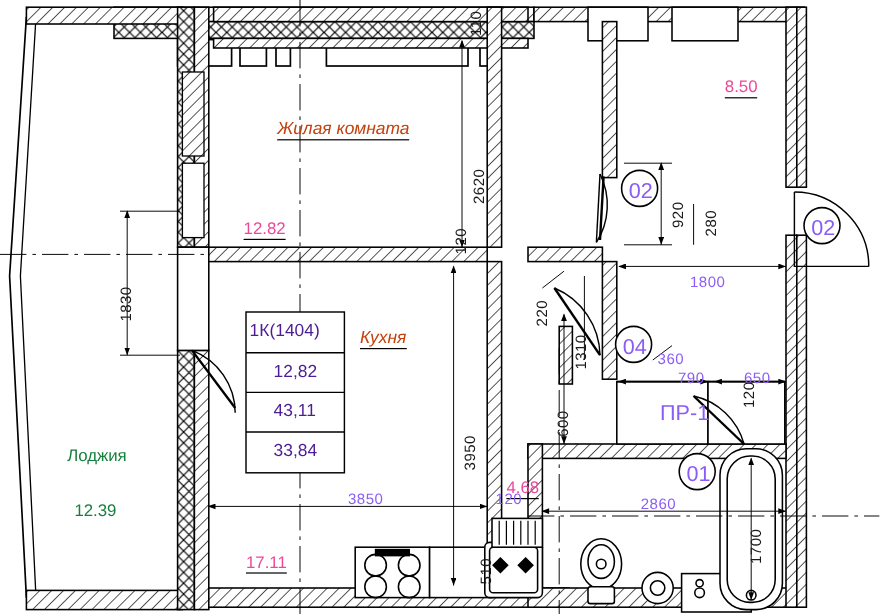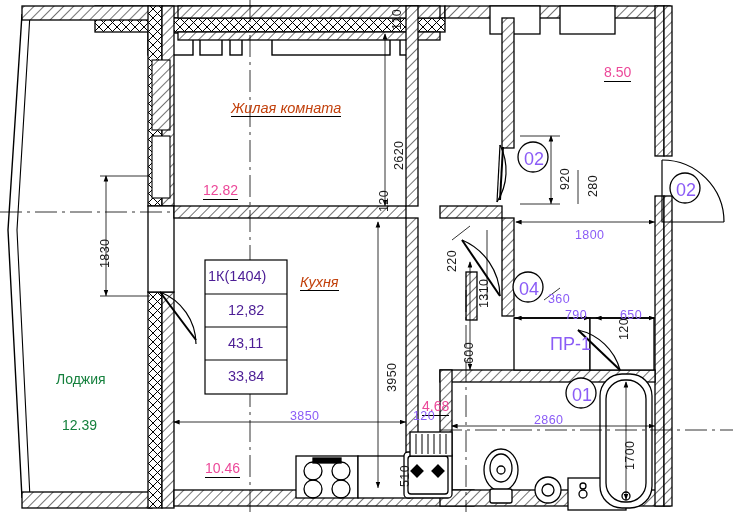--- a/index.html
+++ b/index.html
@@ -214,21 +214,21 @@
     <line x1="205" y1="294" x2="287" y2="294"></line>
     <line x1="205" y1="327" x2="287" y2="327"></line>
     <line x1="205" y1="360" x2="287" y2="360"></line>
   </g>
 </svg>
 
 <div class="lbl room" style="left:231px;top:100px;border-bottom:1.3px solid #000;">Жилая комната</div>
 <div class="lbl areaU" style="left:203px;top:182px;">12.82</div>
 
 <div class="lbl room" style="left:300px;top:274px;border-bottom:1.3px solid #000;">Кухня</div>
-<div class="lbl areaU" style="left:205px;top:460px;">10.46</div>
+<div class="lbl areaU" style="left:205px;top:460px;">17.11</div>
 
 <div class="lbl area" style="left:56px;top:371px;">Лоджия</div>
 <div class="lbl area" style="left:62px;top:396px;margin-top:21px;">12.39</div>
 
 <div class="lbl areaU" style="left:604px;top:64px;">8.50</div>
 <div class="lbl areaU" style="left:422px;top:398px;">4.68</div>
 
 <div class="lbl mark" style="left:550px;top:334px;">ПР-1</div>
 
 <div class="lbl tblcell" style="left:208px;top:268px;">1К(1404)</div>

